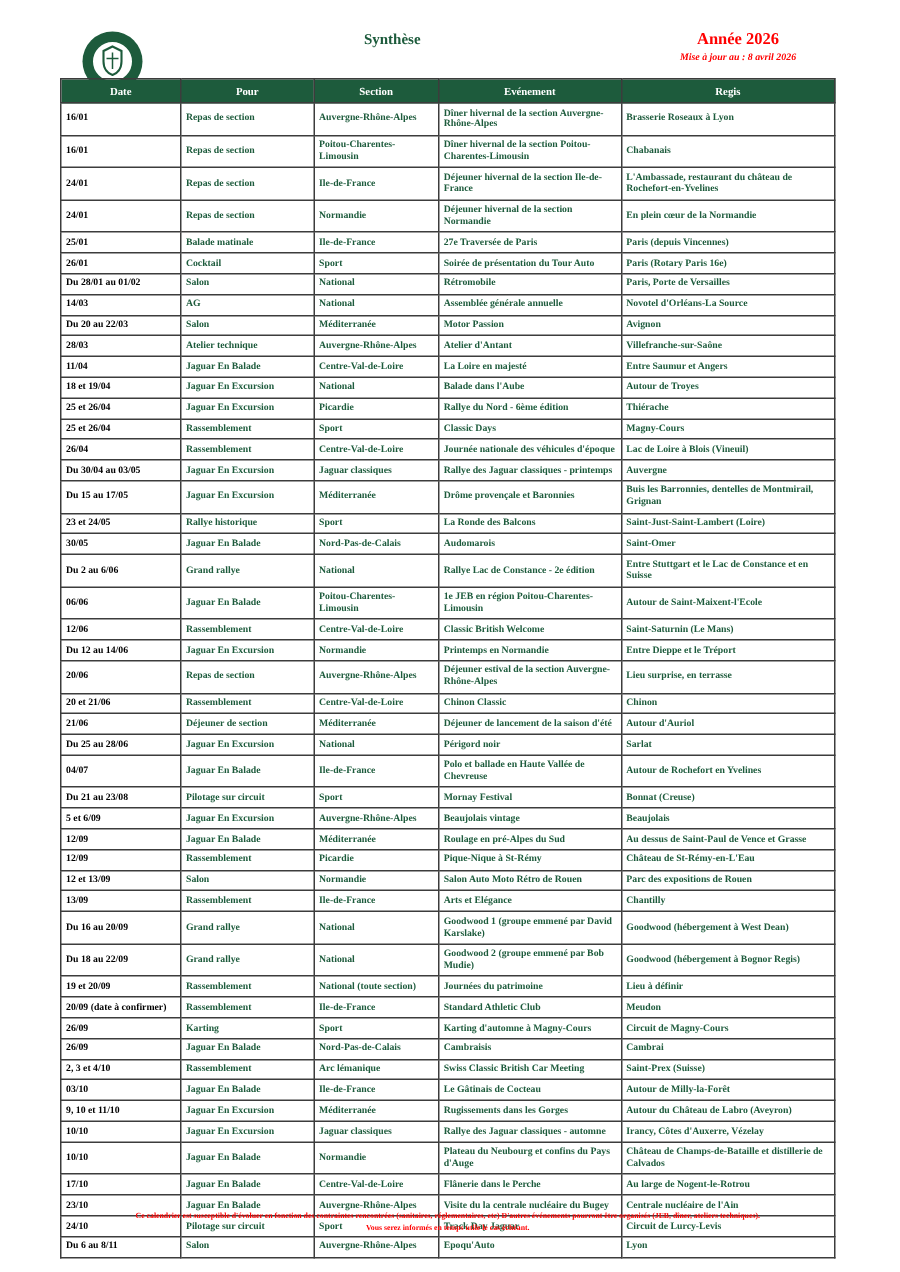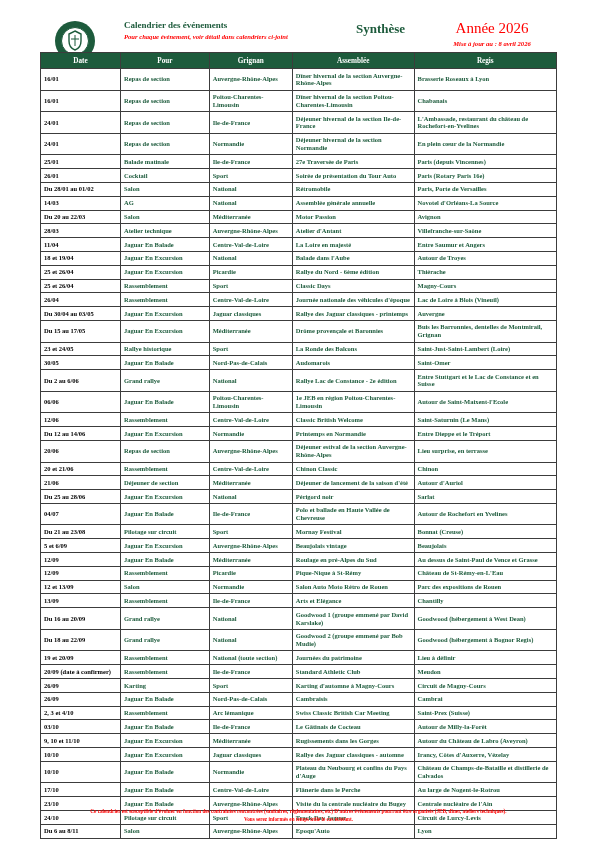--- a/index.html
+++ b/index.html
@@ -14,23 +14,23 @@
 
   
   .doc-header {
     position: absolute; left: 40px; top: 20px; width: 517px; height: 30px;
     display: flex; align-items: flex-start;
   }
   .logo-wrap { width: 42px; height: 42px; margin-left: 14px; margin-top: 0; flex: 0 0 auto; }
   .title-block { margin-left: 28px; flex: 0 0 auto; width: 210px; }
   .doc-title { color: #1d5b3c; font-weight: bold; font-size: 9px; }
   .doc-subtitle { color: #ff0000; font-weight: bold; font-style: italic; font-size: 6.6px; margin-top: 3px; }
-  .center-title { flex: 1 1 auto; text-align: center; color: #1d5b3c; font-weight: bold; font-size: 13px; padding-top: 1px; }
+  .center-title { flex: 1 1 auto; text-align: center; color: #1d5b3c; font-weight: bold; font-size: 10px; padding-top: 1px; }
   .right-block { flex: 0 0 auto; width: 130px; text-align: center; }
-  .doc-year { color: #ff0000; font-weight: normal; font-size: 15px; }
+  .doc-year { color: #ff0000; font-weight: bold; font-size: 11px; }
   .doc-updated { color: #ff0000; font-weight: bold; font-style: italic; font-size: 6.6px; margin-top: 3px; }
 
   
   table.events {
     position: absolute; left: 40px; top: 52px; width: 517px;
     border-collapse: collapse;
     table-layout: fixed;
   }
   table.events th, table.events td { border: 1px solid #3c3c3c; }
   table.events th {
@@ -65,46 +65,42 @@
 
   <div class="doc-header">
     <div class="logo-wrap">
       <svg width="42" height="42" viewBox="0 0 42 42">
         <circle cx="21" cy="21" r="20" fill="#1d5b3c"></circle>
         <circle cx="21" cy="21" r="13.5" fill="#ffffff"></circle>
         <circle cx="21" cy="21" r="13.5" fill="none" stroke="#1d5b3c" stroke-width="1"></circle>
         <path d="M21 11 L27 14 V21 C27 26 24 29 21 30 C18 29 15 26 15 21 V14 Z" fill="none" stroke="#1d5b3c" stroke-width="1.4"></path>
         <path d="M17 19 h8 M21 15 v11" stroke="#1d5b3c" stroke-width="1"></path>
       </svg>
-    </div>
-    <div class="title-block">
-      <div class="doc-title">Calendrier des événements</div>
-      <div class="doc-subtitle">Pour chaque événement, voir détail dans calendriers ci-joint</div>
     </div>
     <div class="center-title">Synthèse</div>
     <div class="right-block">
       <div class="doc-year">Année 2026</div>
       <div class="doc-updated">Mise à jour au : 8 avril 2026</div>
     </div>
   </div>
 
   <table class="events">
     <colgroup>
       <col class="w-date">
         <col class="w-type">
         <col class="w-section">
         <col class="w-event">
         <col class="w-lieu">
     </colgroup>
     <thead>
       <tr>
         <th>Date</th>
         <th>Pour</th>
-        <th>Grignan</th>
-        <th>Assemblée</th>
+        <th>Section</th>
+        <th>Evénement</th>
         <th>Regis</th>
       </tr>
     </thead>
     <tbody id="events-body">
         <tr>
           <td class="c-date">16/01</td>
           <td>Repas de section</td>
           <td>Auvergne-Rhône-Alpes</td>
           <td>Dîner hivernal de la section Auvergne-Rhône-Alpes</td>
           <td>Brasserie Roseaux à Lyon</td>

